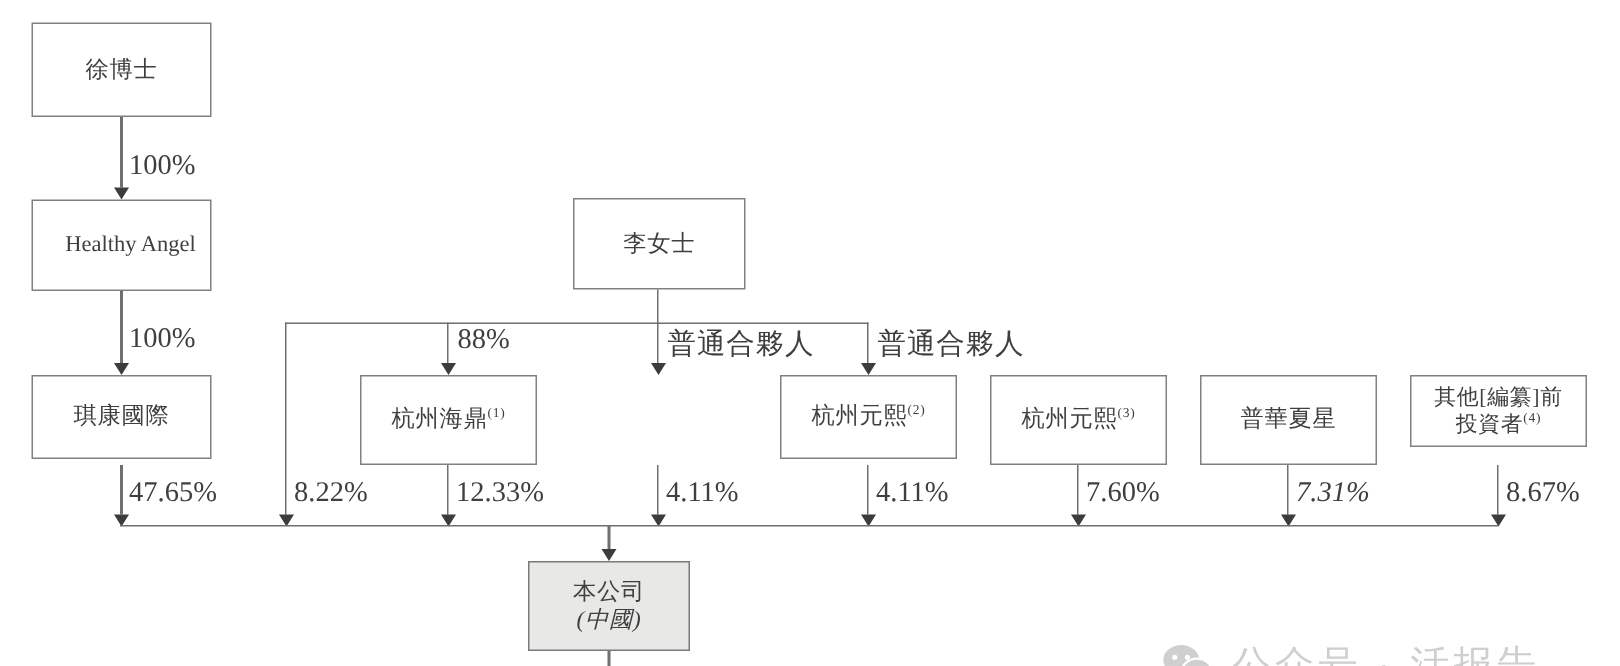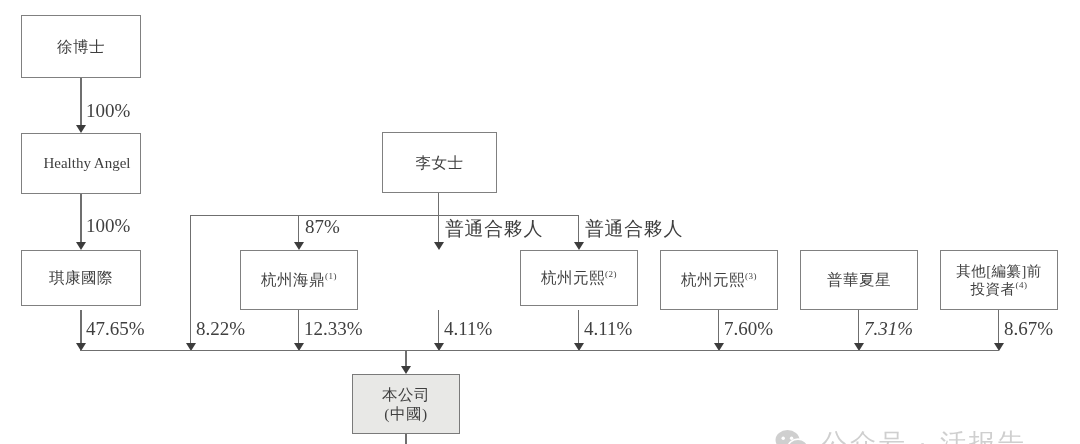--- a/index.html
+++ b/index.html
@@ -40,21 +40,21 @@
     font-family: "Liberation Serif", "DejaVu Serif", serif;
     letter-spacing: 0;
     font-size: 15px;
     padding-left: 12px;
   }
   .node.shaded {
     background: #e8e8e6;
     border: 1.6px solid #7a7a7a;
   }
   .node .l2 { display: block; }
-  .node .l2.ital { }
+  .node .l2.ital { font-style: italic; }
   sup {
     font-size: 9px;
     vertical-align: super;
     line-height: 0;
   }
 
   
   .vline, .hline {
     position: absolute;
     background: #6f6f6f;
@@ -126,21 +126,21 @@
   <div class="vline" style="left:438px; top:193px; height:23px;"></div>
 
   <div class="hline" style="left:190px; top:215px; width:389px;"></div>
 
   <div class="vline" style="left:190px; top:215px; height:128px;"></div>
   <div class="arrow" style="left:185.7px; top:343px;"></div>
   <div class="elabel" style="left:196px; top:318px;">8.22%</div>
 
   <div class="vline" style="left:298px; top:215px; height:27px;"></div>
   <div class="arrow" style="left:293.7px; top:242px;"></div>
-  <div class="elabel" style="left:305px; top:216px;">87%</div>
+  <div class="elabel" style="left:305px; top:216px;">88%</div>
 
   <div class="vline" style="left:438px; top:215px; height:27px;"></div>
   <div class="arrow" style="left:433.7px; top:242px;"></div>
   <div class="elabel cjkl" style="left:445px; top:216px;">普通合夥人</div>
 
   <div class="vline" style="left:578px; top:215px; height:27px;"></div>
   <div class="arrow" style="left:573.7px; top:242px;"></div>
   <div class="elabel cjkl" style="left:585px; top:216px;">普通合夥人</div>
 
   <div class="node cjk" style="left:21px; top:250px; width:120px; height:56px;">
@@ -157,21 +157,21 @@
   </div>
 
   <div class="node cjk" style="left:660px; top:250px; width:118px; height:60px;">
     <span><span>杭州元熙</span><sup>(3)</sup></span>
   </div>
 
   <div class="node cjk" style="left:800px; top:250px; width:118px; height:60px;">
     <span>普華夏星</span>
   </div>
 
-  <div class="node cjk" style="left:940px; top:250px; width:118px; height:60px; font-size:14.5px;">
+  <div class="node cjk" style="left:940px; top:250px; width:118px; height:48px; font-size:14.5px;">
     <span class="l1">其他[編纂]前</span>
     <span class="l2"><span>投資者</span><sup>(4)</sup></span>
   </div>
 
   <div class="vline" style="left:80.3px; top:310px; height:33px;"></div>
   <div class="arrow" style="left:76px; top:343px;"></div>
   <div class="elabel" style="left:86px; top:318px;">47.65%</div>
 
   <div class="vline" style="left:298px; top:310px; height:33px;"></div>
   <div class="arrow" style="left:293.7px; top:343px;"></div>

